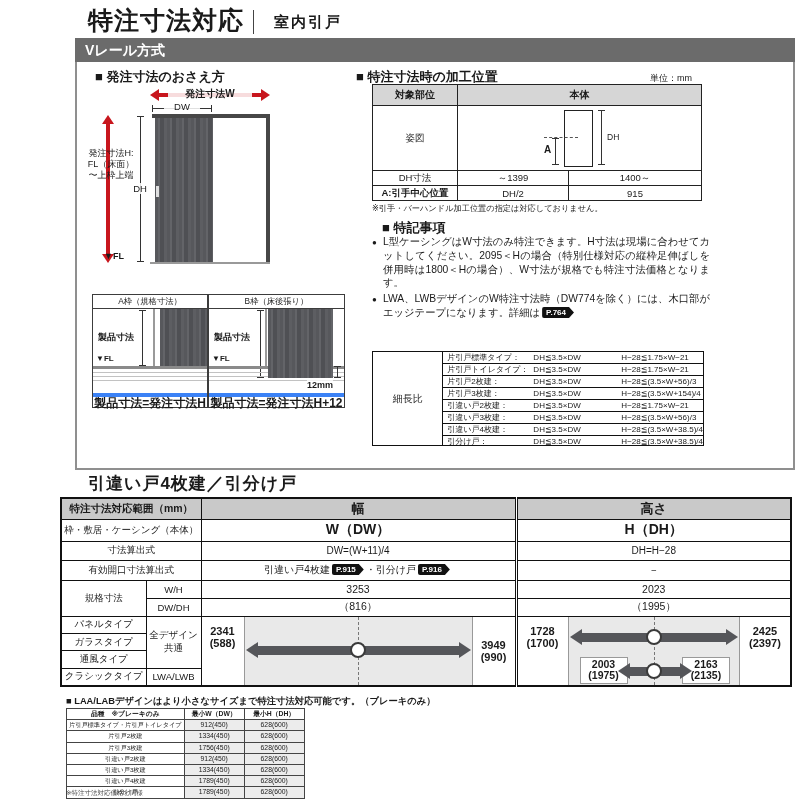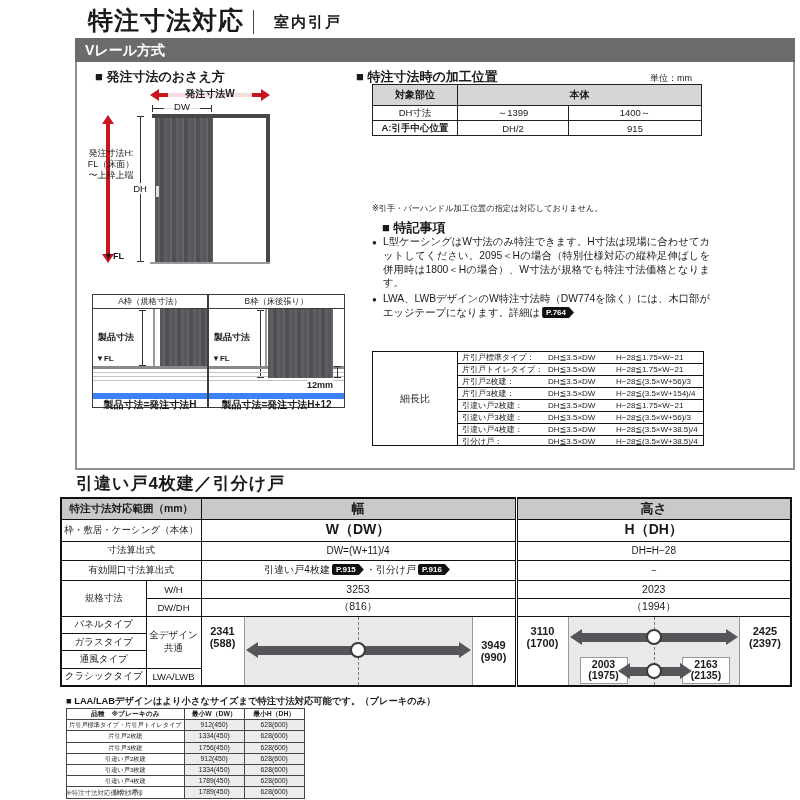--- a/index.html
+++ b/index.html
@@ -31,21 +31,21 @@
   .h-dim::before,.h-dim::after{content:"";position:absolute;width:1px;height:7px;background:#333;top:-3px;}
   .h-dim::before{left:0;} .h-dim::after{right:0;}
   .v-dim{position:absolute;width:1px;background:#333;}
   .v-dim::before,.v-dim::after{content:"";position:absolute;height:1px;width:7px;background:#333;left:-3px;}
   .v-dim::before{top:0;} .v-dim::after{bottom:0;}
   .wlab{background:rgba(255,255,255,.85);text-align:center;}
   
   .frame-box{position:absolute;border:1.5px solid #3c3c3c;box-sizing:border-box;background:#fff;}
   .fb-head{height:13px;line-height:13px;font-size:8.3px;text-align:center;border-bottom:1px solid #3c3c3c;}
   .fb-body{position:relative;height:84px;overflow:hidden;}
-  .fb-cap{height:13px;line-height:12px;font-size:10px;font-weight:bold;text-align:center;border-top:6px solid #3b82f6;}
+  .fb-cap{height:13px;line-height:12px;font-size:12px;font-weight:bold;text-align:center;border-top:4px solid #3b82f6;}
   .floorband{position:absolute;left:0;width:100%;height:3px;background:#8a8a8a;}
   .hatch{position:absolute;left:0;width:100%;height:1px;background:#c2c2c2;}
   
   table{border-collapse:collapse;}
   .mtable{position:absolute;left:372px;top:84px;width:330px;border:1.5px solid #111;}
   .mtable td{border:1px solid #222;font-size:9.5px;text-align:center;padding:0;}
   .mtable .th{background:#d6d6d6;font-weight:bold;font-size:10px;height:20px;}
   .small-note{font-size:8.2px;color:#222;}
   
   .bullets{width:338px;}
@@ -53,23 +53,23 @@
   .bullet::before{content:"●";position:absolute;left:0;top:1px;font-size:8px;}
   .badge{display:inline-block;background:#111;color:#fff;font-size:8px;font-weight:bold;
          padding:0 8px 0 4px;line-height:11px;border-radius:2px;vertical-align:1px;margin:0 2px;
          clip-path:polygon(0 0,calc(100% - 5px) 0,100% 50%,calc(100% - 5px) 100%,0 100%);}
   
   .slender{left:372px;top:351px;width:332px;height:95px;border:1.5px solid #111;display:flex;box-sizing:border-box;}
   .sl-label{width:84px;border-right:1px solid #111;font-size:10px;display:flex;align-items:center;justify-content:center;}
   .sl-rows{flex:1;display:flex;flex-direction:column;}
   .sl-row{flex:1;display:flex;align-items:center;border-bottom:1px solid #111;font-size:8px;padding-left:4px;white-space:nowrap;}
   .sl-row:last-child{border-bottom:none;}
-  .sl-name{width:86px;} .sl-f1{width:68px;} .sl-f2{flex:1;}
-  
-  .sec2-title{left:76px;top:472px;font-size:17px;font-weight:bold;letter-spacing:1px;}
+  .sl-name{width:86px;} .sl-f1{width:88px;} .sl-f2{flex:1;}
+  
+  .sec2-title{left:88px;top:472px;font-size:17px;font-weight:bold;letter-spacing:1px;}
   .btable{position:absolute;left:60px;top:497px;width:730px;border:2px solid #111;table-layout:fixed;}
   .btable td{border:1px solid #111;text-align:center;font-size:9.5px;padding:0;overflow:hidden;}
   .btable .hd{background:#c9c9c9;font-weight:bold;}
   .btable .big{font-size:13px;}
   .btable .sym{font-size:14px;font-weight:bold;}
   .btable .dbl{border-left:3px double #111;}
   .diag{position:relative;height:68px;}
   .gzone{position:absolute;top:0;bottom:0;background:#e9e9e9;border-left:1px solid #999;border-right:1px solid #999;}
   .dashline{position:absolute;left:50%;top:0;bottom:0;border-left:1px dashed #777;}
   .garrow{position:absolute;height:9px;background:#55565a;}
@@ -156,20 +156,33 @@
 
 <div class="abs h13" style="left:356px;top:68px;">■ 特注寸法時の加工位置</div>
 <div class="abs" style="left:650px;top:72px;font-size:9px;">単位：mm</div>
 
 <table class="mtable">
   <tbody>
       <tr>
     <td class="th" style="width:84px;">対象部位</td>
     <td class="th" colspan="2">本体</td>
   </tr>
+  <tr>
+    <td style="height:64px;">姿図</td>
+    <td colspan="2">
+      <div style="position:relative;height:64px;">
+        <div style="position:absolute;left:106px;top:4px;width:27px;height:55px;border:1.5px solid #222;"></div>
+        <div class="v-dim" style="left:143px;top:4px;height:55px;"></div>
+        <div style="position:absolute;left:149px;top:26px;font-size:8.5px;">DH</div>
+        <div style="position:absolute;left:86px;top:31px;width:34px;border-top:1px dashed #555;"></div>
+        <div class="v-dim" style="left:97px;top:32px;height:27px;"></div>
+        <div style="position:absolute;left:86px;top:38px;font-size:10px;font-weight:bold;">A</div>
+      </div>
+    </td>
+  </tr>
   <tr style="height:15px;">
     <td>DH寸法</td>
     <td style="width:110px;">～1399</td>
     <td>1400～</td>
   </tr>
   <tr style="height:15px;">
     <td style="font-weight:bold;">A:引手中心位置</td>
     <td>DH/2</td>
     <td>915</td>
   </tr>
@@ -263,21 +276,21 @@
   </tr>
   <tr style="height:18px;">
     <td rowspan="2">規格寸法</td>
     <td>W/H</td>
     <td style="font-size:10.5px;">3253</td>
     <td class="dbl" style="font-size:10.5px;">2023</td>
   </tr>
   <tr style="height:18px;">
     <td>DW/DH</td>
     <td style="font-size:10.5px;">（816）</td>
-    <td class="dbl" style="font-size:10.5px;">（1994）</td>
+    <td class="dbl" style="font-size:10.5px;">（1995）</td>
   </tr>
   <tr style="height:17px;">
     <td>パネルタイプ</td>
     <td rowspan="3">全デザイン共通</td>
     <td rowspan="4" class="diag">
       <div class="gzone" style="left:42px;right:42px;"></div>
       <div class="dashline"></div>
       <div class="garrow" style="left:56px;right:56px;top:29px;"></div>
       <div class="gcirc" style="left:50%;top:33.5px;"></div>
       <div class="dlab" style="left:0;top:8px;width:42px;">
@@ -288,21 +301,21 @@
         <div>3949</div>
         <div>(990)</div>
       </div>
     </td>
     <td rowspan="4" class="diag dbl">
       <div class="gzone" style="left:50px;right:50px;"></div>
       <div class="dashline"></div>
       <div class="garrow" style="left:64px;right:64px;top:16px;"></div>
       <div class="gcirc" style="left:50%;top:20.5px;"></div>
       <div class="dlab" style="left:1px;top:8px;width:48px;">
-        <div>3110</div>
+        <div>1728</div>
         <div>(1700)</div>
       </div>
       <div class="dlab" style="right:1px;top:8px;width:48px;">
         <div>2425</div>
         <div>(2397)</div>
       </div>
       <div class="bbox" style="left:62px;top:40px;">
         <div>2003</div>
         <div>(1975)</div>
       </div>

